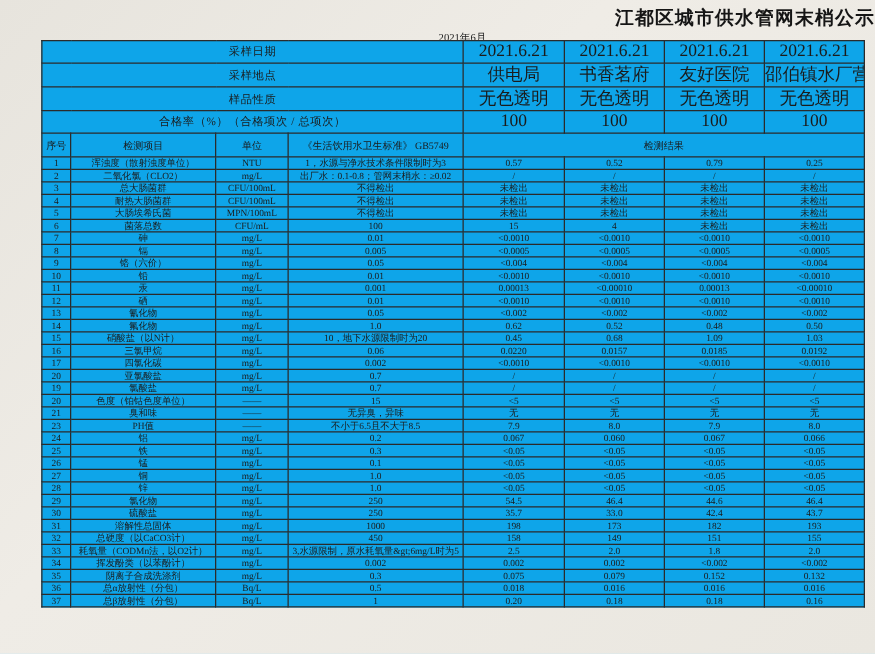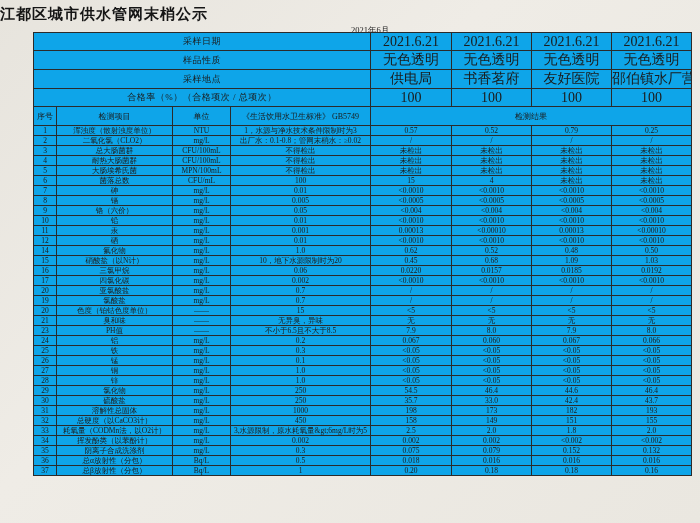--- a/index.html
+++ b/index.html
@@ -5,21 +5,21 @@
   * { margin: 0; padding: 0; box-sizing: border-box; }
   html, body { width: 700px; height: 523px; }
   body {
     font-family: "Liberation Serif", "DejaVu Serif", serif;
     background: linear-gradient(135deg, #e7e4dd 0%, #efece6 40%, #eae7e0 100%);
     color: #1b1b1b;
     overflow: hidden;
   }
   .page { position: relative; width: 700px; height: 523px; }
   .doc-title {
-    text-align: left;
+    text-align: right;
     font-family: "Liberation Sans", "DejaVu Sans", sans-serif;
     font-weight: bold;
     font-size: 15px;
     letter-spacing: 1px;
     padding-top: 5px;
     color: #151515;
   }
   .doc-subtitle {
     text-align: center;
     font-size: 8.5px;
@@ -76,32 +76,32 @@
     </colgroup>
     <tbody>
       <tr class="info-row">
         <td colspan="4" class="info-label">采样日期</td>
         <td>2021.6.21</td>
         <td>2021.6.21</td>
         <td>2021.6.21</td>
         <td>2021.6.21</td>
       </tr>
       <tr class="info-row">
+        <td colspan="4" class="info-label">采样地点</td>
+        <td>供电局</td>
+        <td>书香茗府</td>
+        <td>友好医院</td>
+        <td>邵伯镇水厂营业所</td>
+      </tr>
+      <tr class="info-row">
         <td colspan="4" class="info-label">样品性质</td>
         <td>无色透明</td>
         <td>无色透明</td>
         <td>无色透明</td>
         <td>无色透明</td>
-      </tr>
-      <tr class="info-row">
-        <td colspan="4" class="info-label">采样地点</td>
-        <td>供电局</td>
-        <td>书香茗府</td>
-        <td>友好医院</td>
-        <td>邵伯镇水厂营业所</td>
       </tr>
       <tr class="info-row">
         <td colspan="4" class="info-label">合格率（%）（合格项次 / 总项次）</td>
         <td>100</td>
         <td>100</td>
         <td>100</td>
         <td>100</td>
       </tr>
       <tr class="main-header">
         <td>序号</td>
@@ -226,20 +226,30 @@
           <td class="c-no">12</td>
           <td class="c-item">硒</td>
           <td class="c-unit">mg/L</td>
           <td class="c-standard">0.01</td>
           <td class="c-val">&lt;0.0010</td>
           <td class="c-val">&lt;0.0010</td>
           <td class="c-val">&lt;0.0010</td>
           <td class="c-val">&lt;0.0010</td>
         </tr>
         <tr class="data-row">
+          <td class="c-no">13</td>
+          <td class="c-item">氰化物</td>
+          <td class="c-unit">mg/L</td>
+          <td class="c-standard">0.05</td>
+          <td class="c-val">&lt;0.002</td>
+          <td class="c-val">&lt;0.002</td>
+          <td class="c-val">&lt;0.002</td>
+          <td class="c-val">&lt;0.002</td>
+        </tr>
+        <tr class="data-row">
           <td class="c-no">14</td>
           <td class="c-item">氟化物</td>
           <td class="c-unit">mg/L</td>
           <td class="c-standard">1.0</td>
           <td class="c-val">0.62</td>
           <td class="c-val">0.52</td>
           <td class="c-val">0.48</td>
           <td class="c-val">0.50</td>
         </tr>
         <tr class="data-row">

